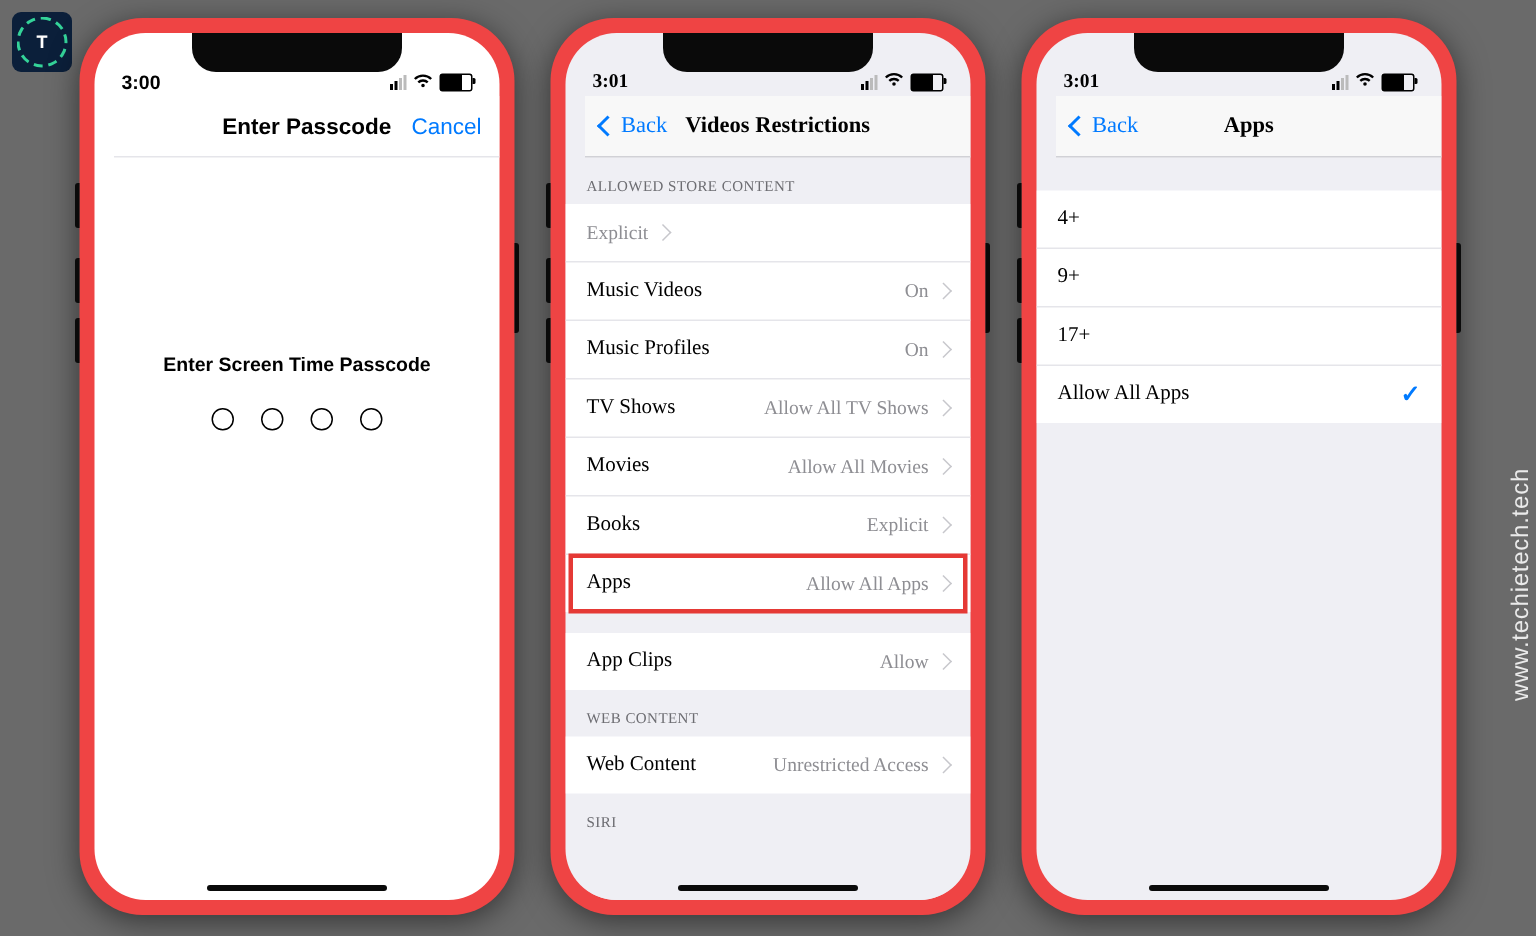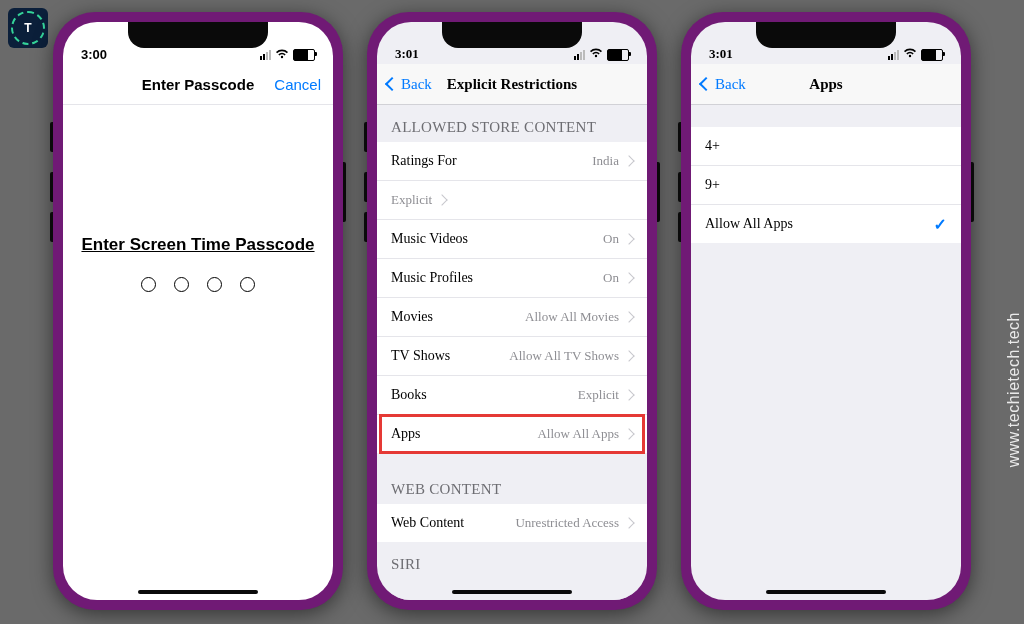--- a/index.html
+++ b/index.html
@@ -47,21 +47,21 @@
     position: absolute;
     top: 12px;
     left: 50%;
     transform: translateX(-50%);
     display: flex;
     gap: 24px;
   }
   .phone {
     width: 290px;
     height: 598px;
-    background: #701a75;
+    background: #ef4444;
     border-radius: 42px;
     padding: 10px;
     box-sizing: border-box;
     position: relative;
     box-shadow: 0 4px 20px rgba(0,0,0,0.5);
   }
   .phone::before{
     
     content:"";
     position:absolute;left:-3px;top:110px;width:3px;height:30px;
@@ -114,39 +114,40 @@
   .battery {
     width:20px;height:10px;border:1px solid #000;border-radius:2px;position:relative;
   }
   .battery::after{content:"";position:absolute;right:-3px;top:2px;width:2px;height:4px;background:#000;border-radius:0 1px 1px 0;}
   .battery i{display:block;width:70%;height:100%;background:#000;}
 
   .navbar {
     height: 40px;border-bottom:1px solid #d1d1d6;
     display:flex;align-items:center;justify-content:center;position:relative;
     background:#f8f8f8;
+    margin-left:13px;
   }
   .navbar.white{background:#fff;border-bottom:1px solid #e5e5ea;}
   .nav-title{font-size:15px;font-weight:600;}
   .nav-left,.nav-right{position:absolute;top:0;height:100%;display:flex;align-items:center;color:#007aff;font-size:15px;}
   .nav-left{left:10px;}
   .nav-right{right:12px;}
   .chev-left{display:inline-block;width:8px;height:8px;border-left:2px solid #007aff;border-bottom:2px solid #007aff;transform:rotate(45deg);margin-right:4px;}
 
   
   .passcode-body{
     padding-top:130px;text-align:center;
   }
-  .passcode-label{font-size:17px;font-weight:600;text-decoration:underline;}
+  .passcode-label{font-size:13px;font-weight:600;}
   .dots{margin-top:22px;display:flex;gap:18px;justify-content:center;}
   .dot{width:13px;height:13px;border:1.5px solid #000;border-radius:50%;}
 
   
   .section-header{
-    font-size:15px;color:#6d6d72;text-transform:uppercase;
+    font-size:10px;color:#6d6d72;text-transform:uppercase;
     padding:14px 14px 6px;letter-spacing:0.3px;
   }
   .cell-group{background:#fff;}
   .cell{
     display:flex;align-items:center;justify-content:space-between;
     padding:0 14px;height:38px;font-size:14px;
     border-bottom:1px solid #e5e5ea;position:relative;
   }
   .cell:last-child{border-bottom:0}
   .cell .label{color:#000}
@@ -232,83 +233,85 @@
           <span class="battery">
               <i></i>
             </span>
         </span>
       </div>
       <div class="navbar">
         <span class="nav-left">
             <span class="chev-left"></span>
             <span>Back</span>
           </span>
-        <span class="nav-title">Explicit Restrictions</span>
+        <span class="nav-title">Videos Restrictions</span>
       </div>
 
       <div class="section-header">ALLOWED STORE CONTENT</div>
       <div class="cell-group">
         <div class="cell">
-          <span class="label">Ratings For</span>
-          <span class="detail">
-              <span>India</span>
-              <span class="chev"></span>
-            </span>
-        </div>
-        <div class="cell">
           <span class="detail">
               <span>Explicit</span>
               <span class="chev"></span>
             </span>
         </div>
         <div class="cell">
           <span class="label">Music Videos</span>
           <span class="detail">
               <span>On</span>
               <span class="chev"></span>
             </span>
         </div>
         <div class="cell">
           <span class="label">Music Profiles</span>
           <span class="detail">
               <span>On</span>
               <span class="chev"></span>
             </span>
         </div>
         <div class="cell">
+          <span class="label">TV Shows</span>
+          <span class="detail">
+              <span>Allow All TV Shows</span>
+              <span class="chev"></span>
+            </span>
+        </div>
+        <div class="cell">
           <span class="label">Movies</span>
           <span class="detail">
               <span>Allow All Movies</span>
               <span class="chev"></span>
             </span>
         </div>
         <div class="cell">
-          <span class="label">TV Shows</span>
-          <span class="detail">
-              <span>Allow All TV Shows</span>
-              <span class="chev"></span>
-            </span>
-        </div>
-        <div class="cell">
           <span class="label">Books</span>
           <span class="detail">
               <span>Explicit</span>
               <span class="chev"></span>
             </span>
         </div>
         <div class="cell">
           <span class="label">Apps</span>
           <span class="detail">
               <span>Allow All Apps</span>
               <span class="chev"></span>
             </span>
           <div class="highlight-red"></div>
         </div>
       </div>
       <div style="height:14px"></div>
+      <div class="cell-group">
+        <div class="cell">
+          <span class="label">App Clips</span>
+          <span class="detail">
+              <span>Allow</span>
+              <span class="chev"></span>
+            </span>
+        </div>
+      </div>
 
       <div class="section-header">WEB CONTENT</div>
       <div class="cell-group">
         <div class="cell">
           <span class="label">Web Content</span>
           <span class="detail">
               <span>Unrestricted Access</span>
               <span class="chev"></span>
             </span>
         </div>
@@ -354,20 +357,24 @@
       <div class="cell-group">
         <div class="cell">
           <span class="label">4+</span>
             <span></span>
         </div>
         <div class="cell">
           <span class="label">9+</span>
             <span></span>
         </div>
         <div class="cell">
+          <span class="label">17+</span>
+            <span></span>
+        </div>
+        <div class="cell">
           <span class="label">Allow All Apps</span>
           <span class="check">✓</span>
         </div>
       </div>
     </div>
   </div>
 
 </div>
 
 </body></html>

